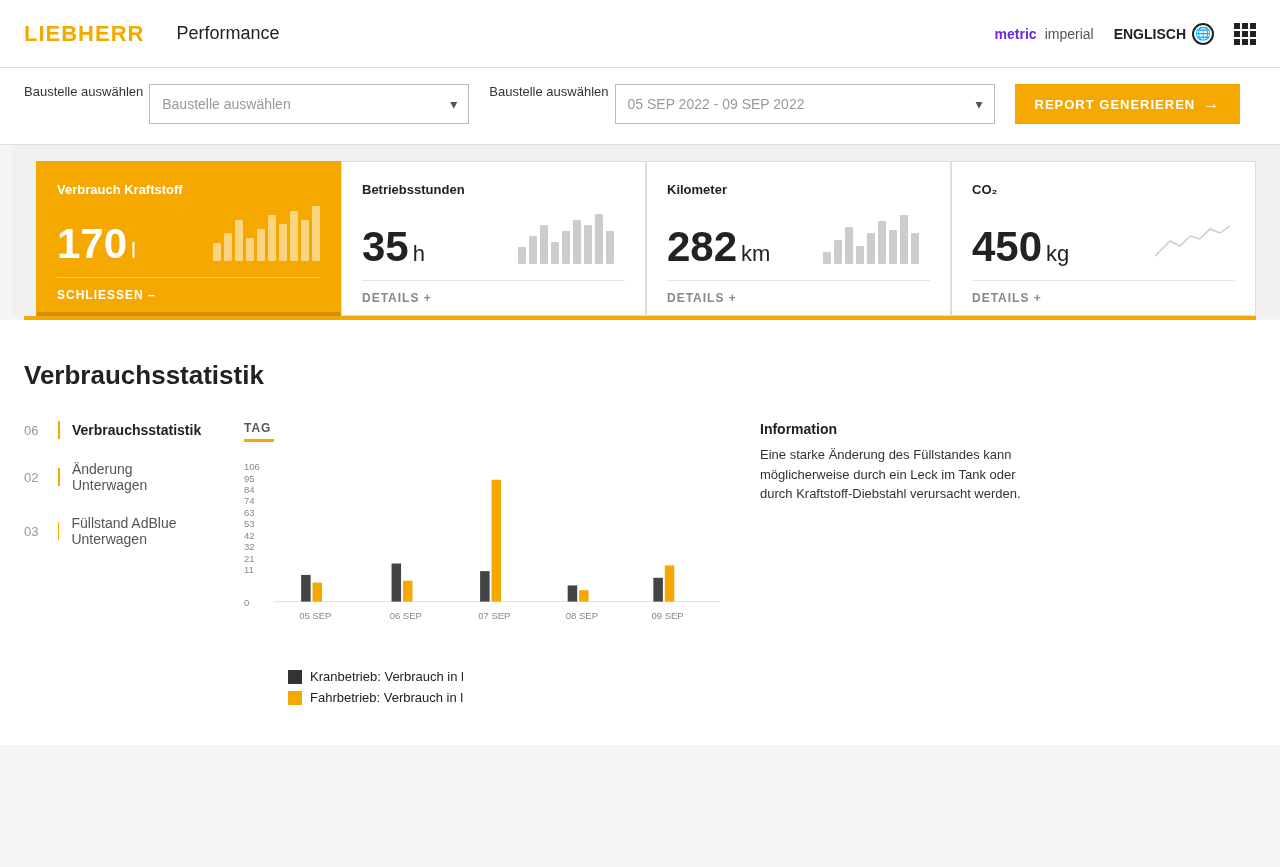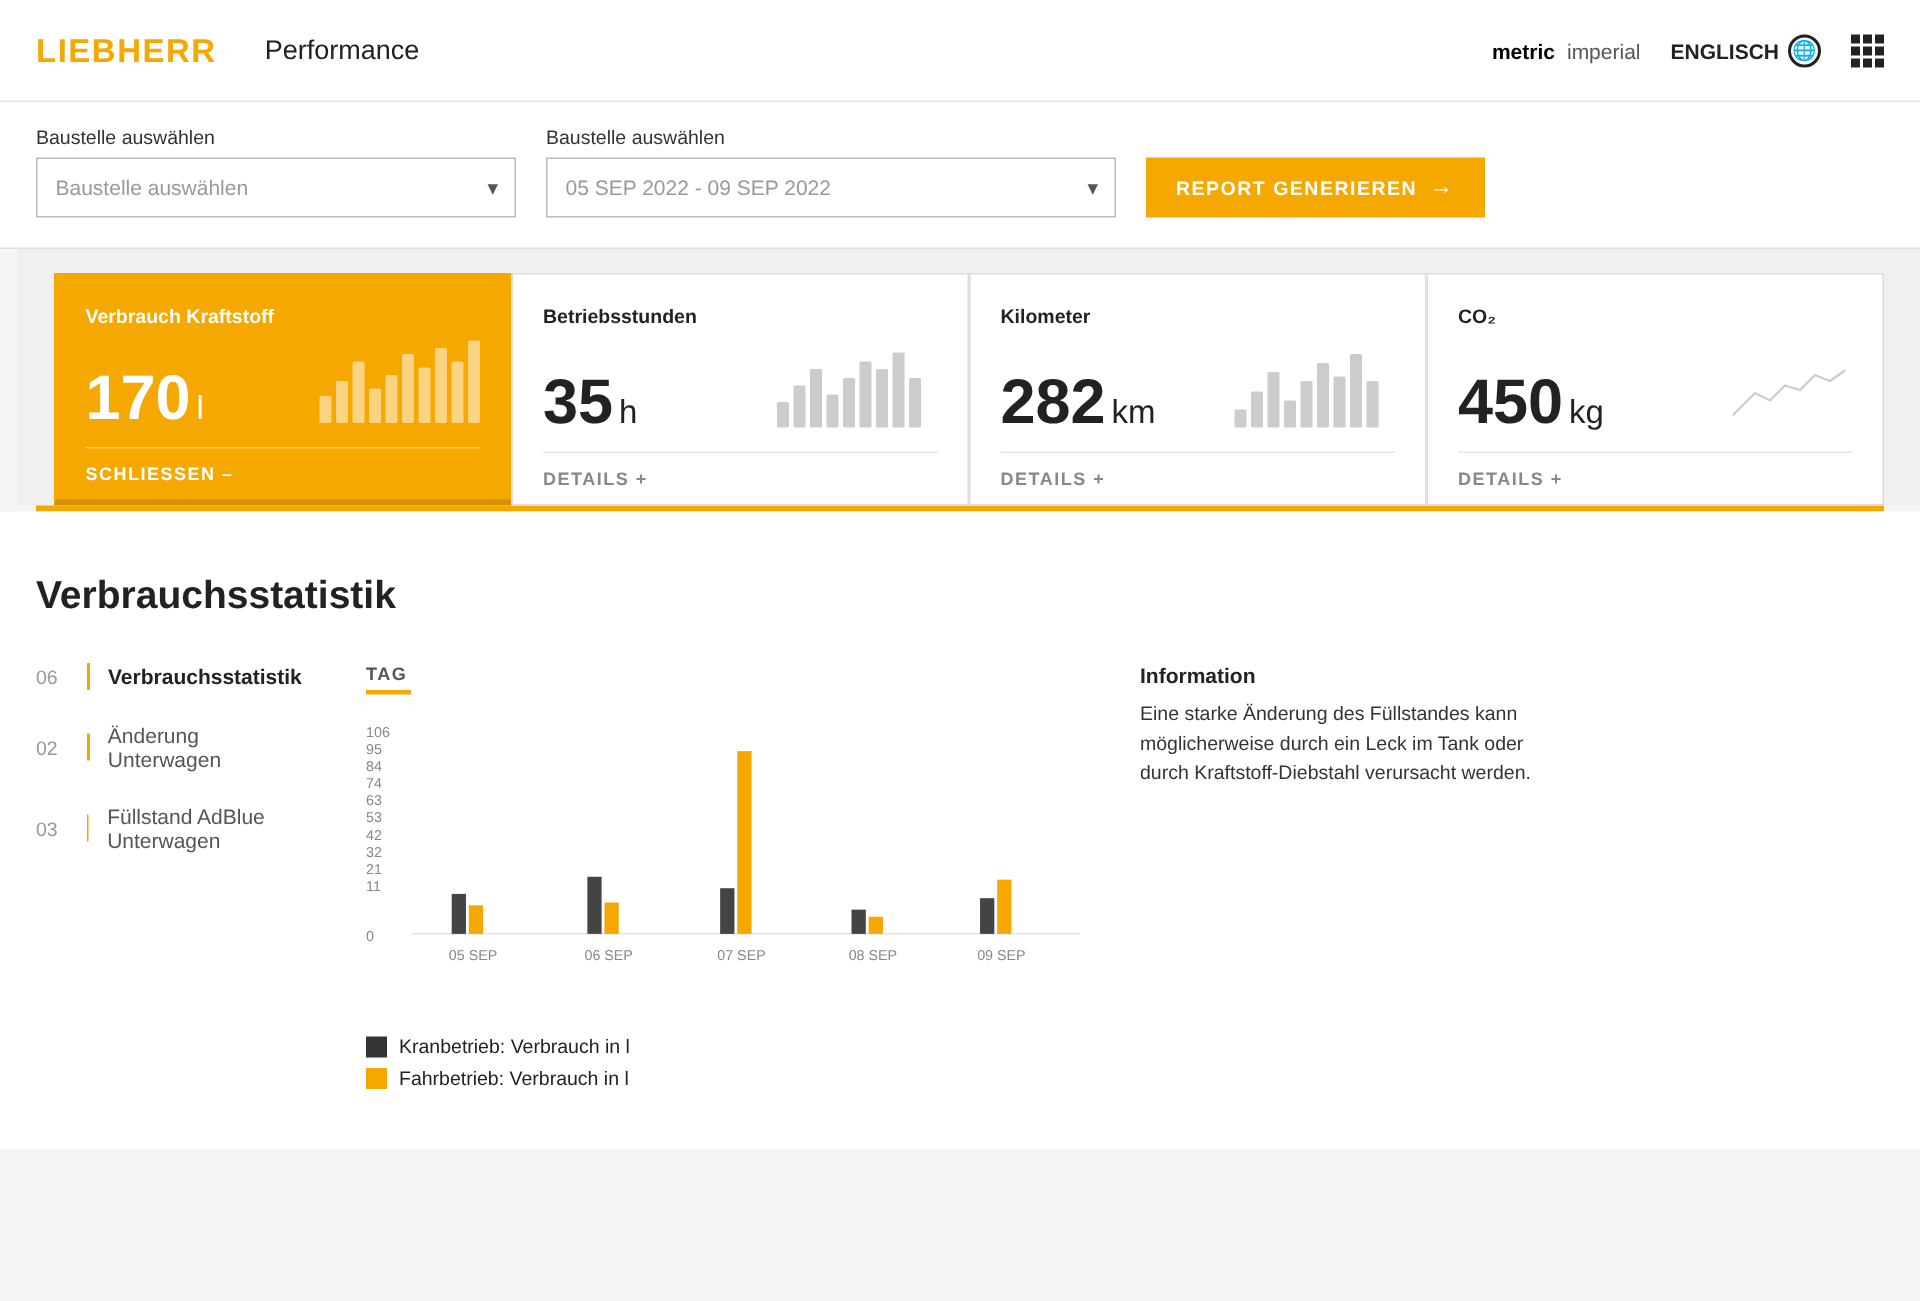--- a/index.html
+++ b/index.html
@@ -34,21 +34,21 @@
       align-items: center;
       gap: 20px;
     }
     .unit-toggle {
       display: flex;
       gap: 8px;
       font-size: 14px;
       color: #555;
     }
     .unit-toggle span { cursor: pointer; }
-    .unit-toggle .active { font-weight: bold; color: #000000; }
+    .unit-toggle .active { font-weight: bold; color: #6d28d9; }
     .lang-selector {
       display: flex;
       align-items: center;
       gap: 6px;
       font-size: 14px;
       font-weight: bold;
       cursor: pointer;
     }
     .globe-icon {
       width: 22px; height: 22px;
@@ -74,21 +74,21 @@
 
     
     .filter-bar {
       background: #fff;
       padding: 16px 24px 20px;
       border-bottom: 1px solid #e0e0e0;
       display: flex;
       align-items: flex-end;
       gap: 20px;
     }
-    .filter-group { display: flex; flex-direction: column; gap: 6px; }
+    .filter-group { display: flex; flex-direction: row; gap: 6px; }
     .filter-label { font-size: 13px; color: #333; font-weight: 500; }
     .filter-select {
       border: 1px solid #bbb;
       background: #fff;
       padding: 8px 36px 8px 12px;
       font-size: 14px;
       color: #999;
       appearance: none;
       cursor: pointer;
       position: relative;
@@ -264,20 +264,21 @@
       display: flex;
       flex-direction: column;
       gap: 6px;
       margin-top: 12px;
     }
     .legend-item {
       display: flex;
       align-items: center;
       gap: 8px;
       font-size: 13px;
+      margin-left: 44px;
     }
     .legend-box { width: 14px; height: 14px; }
 
     
     .info-panel { padding-left: 20px; }
     .info-title { font-size: 14px; font-weight: bold; margin-bottom: 8px; }
     .info-text { font-size: 13px; line-height: 1.5; color: #333; max-width: 280px; }
 
     
     .mini-line {

